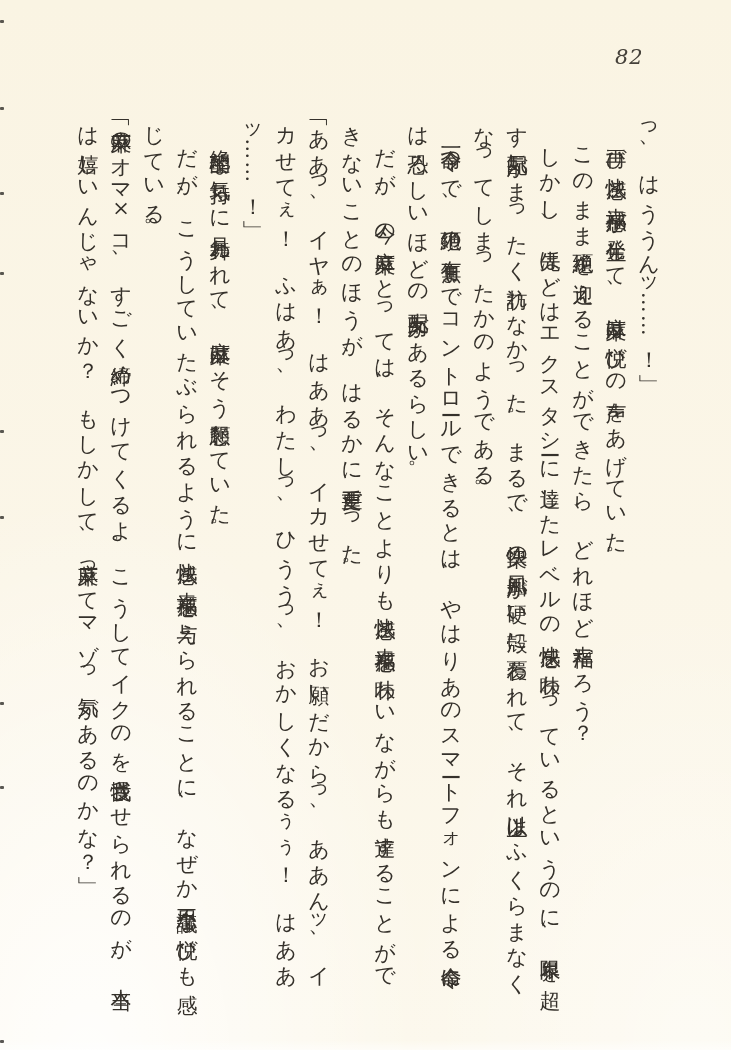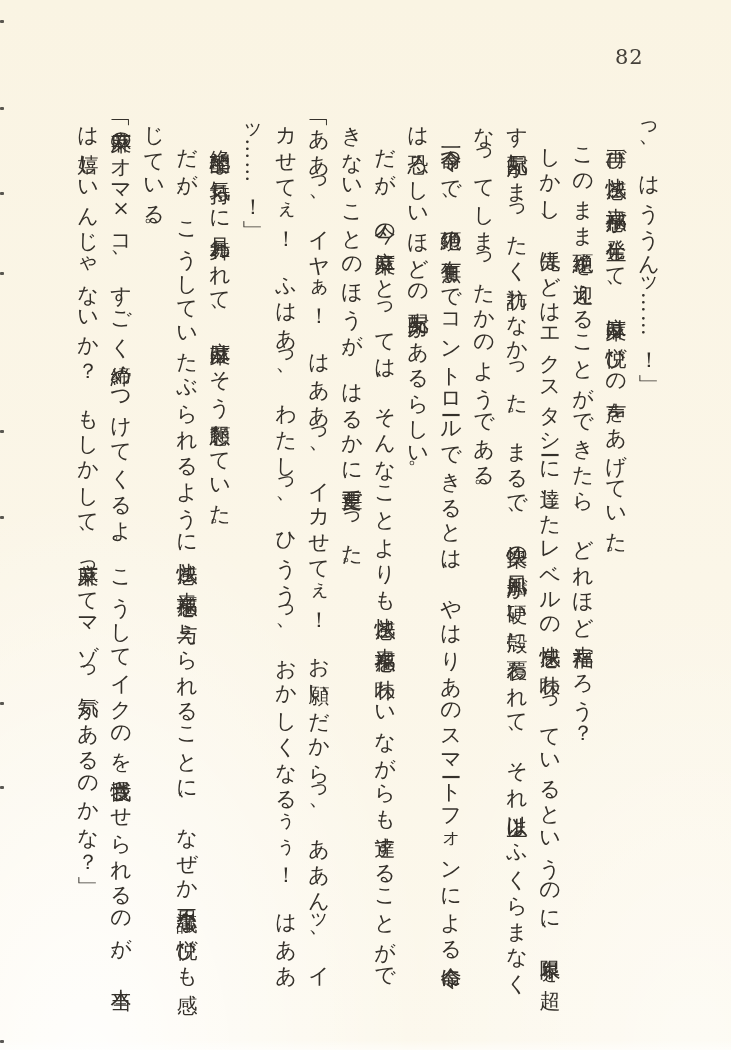--- a/index.html
+++ b/index.html
@@ -16,20 +16,21 @@
       radial-gradient(ellipse at 12% 102%, rgba(255,255,255,0.85), rgba(255,255,255,0) 38%),
       radial-gradient(ellipse at 95% 100%, rgba(255,255,255,0.45), rgba(255,255,255,0) 30%),
       linear-gradient(180deg, #faf4e3 0%, #fbf6e8 55%, #fcf8ec 100%);
     font-family: "DejaVu Serif", "Liberation Serif", serif;
   }
   .page-number {
     position: absolute;
     top: 45px;
     left: 615px;
     font-size: 21px;
+    font-style: italic;
     letter-spacing: 1px;
     color: #45413a;
   }
   .text-block {
     position: absolute;
     top: 112px;
     right: 66px;
     height: 878px;
     writing-mode: vertical-rl;
     -webkit-writing-mode: vertical-rl;

